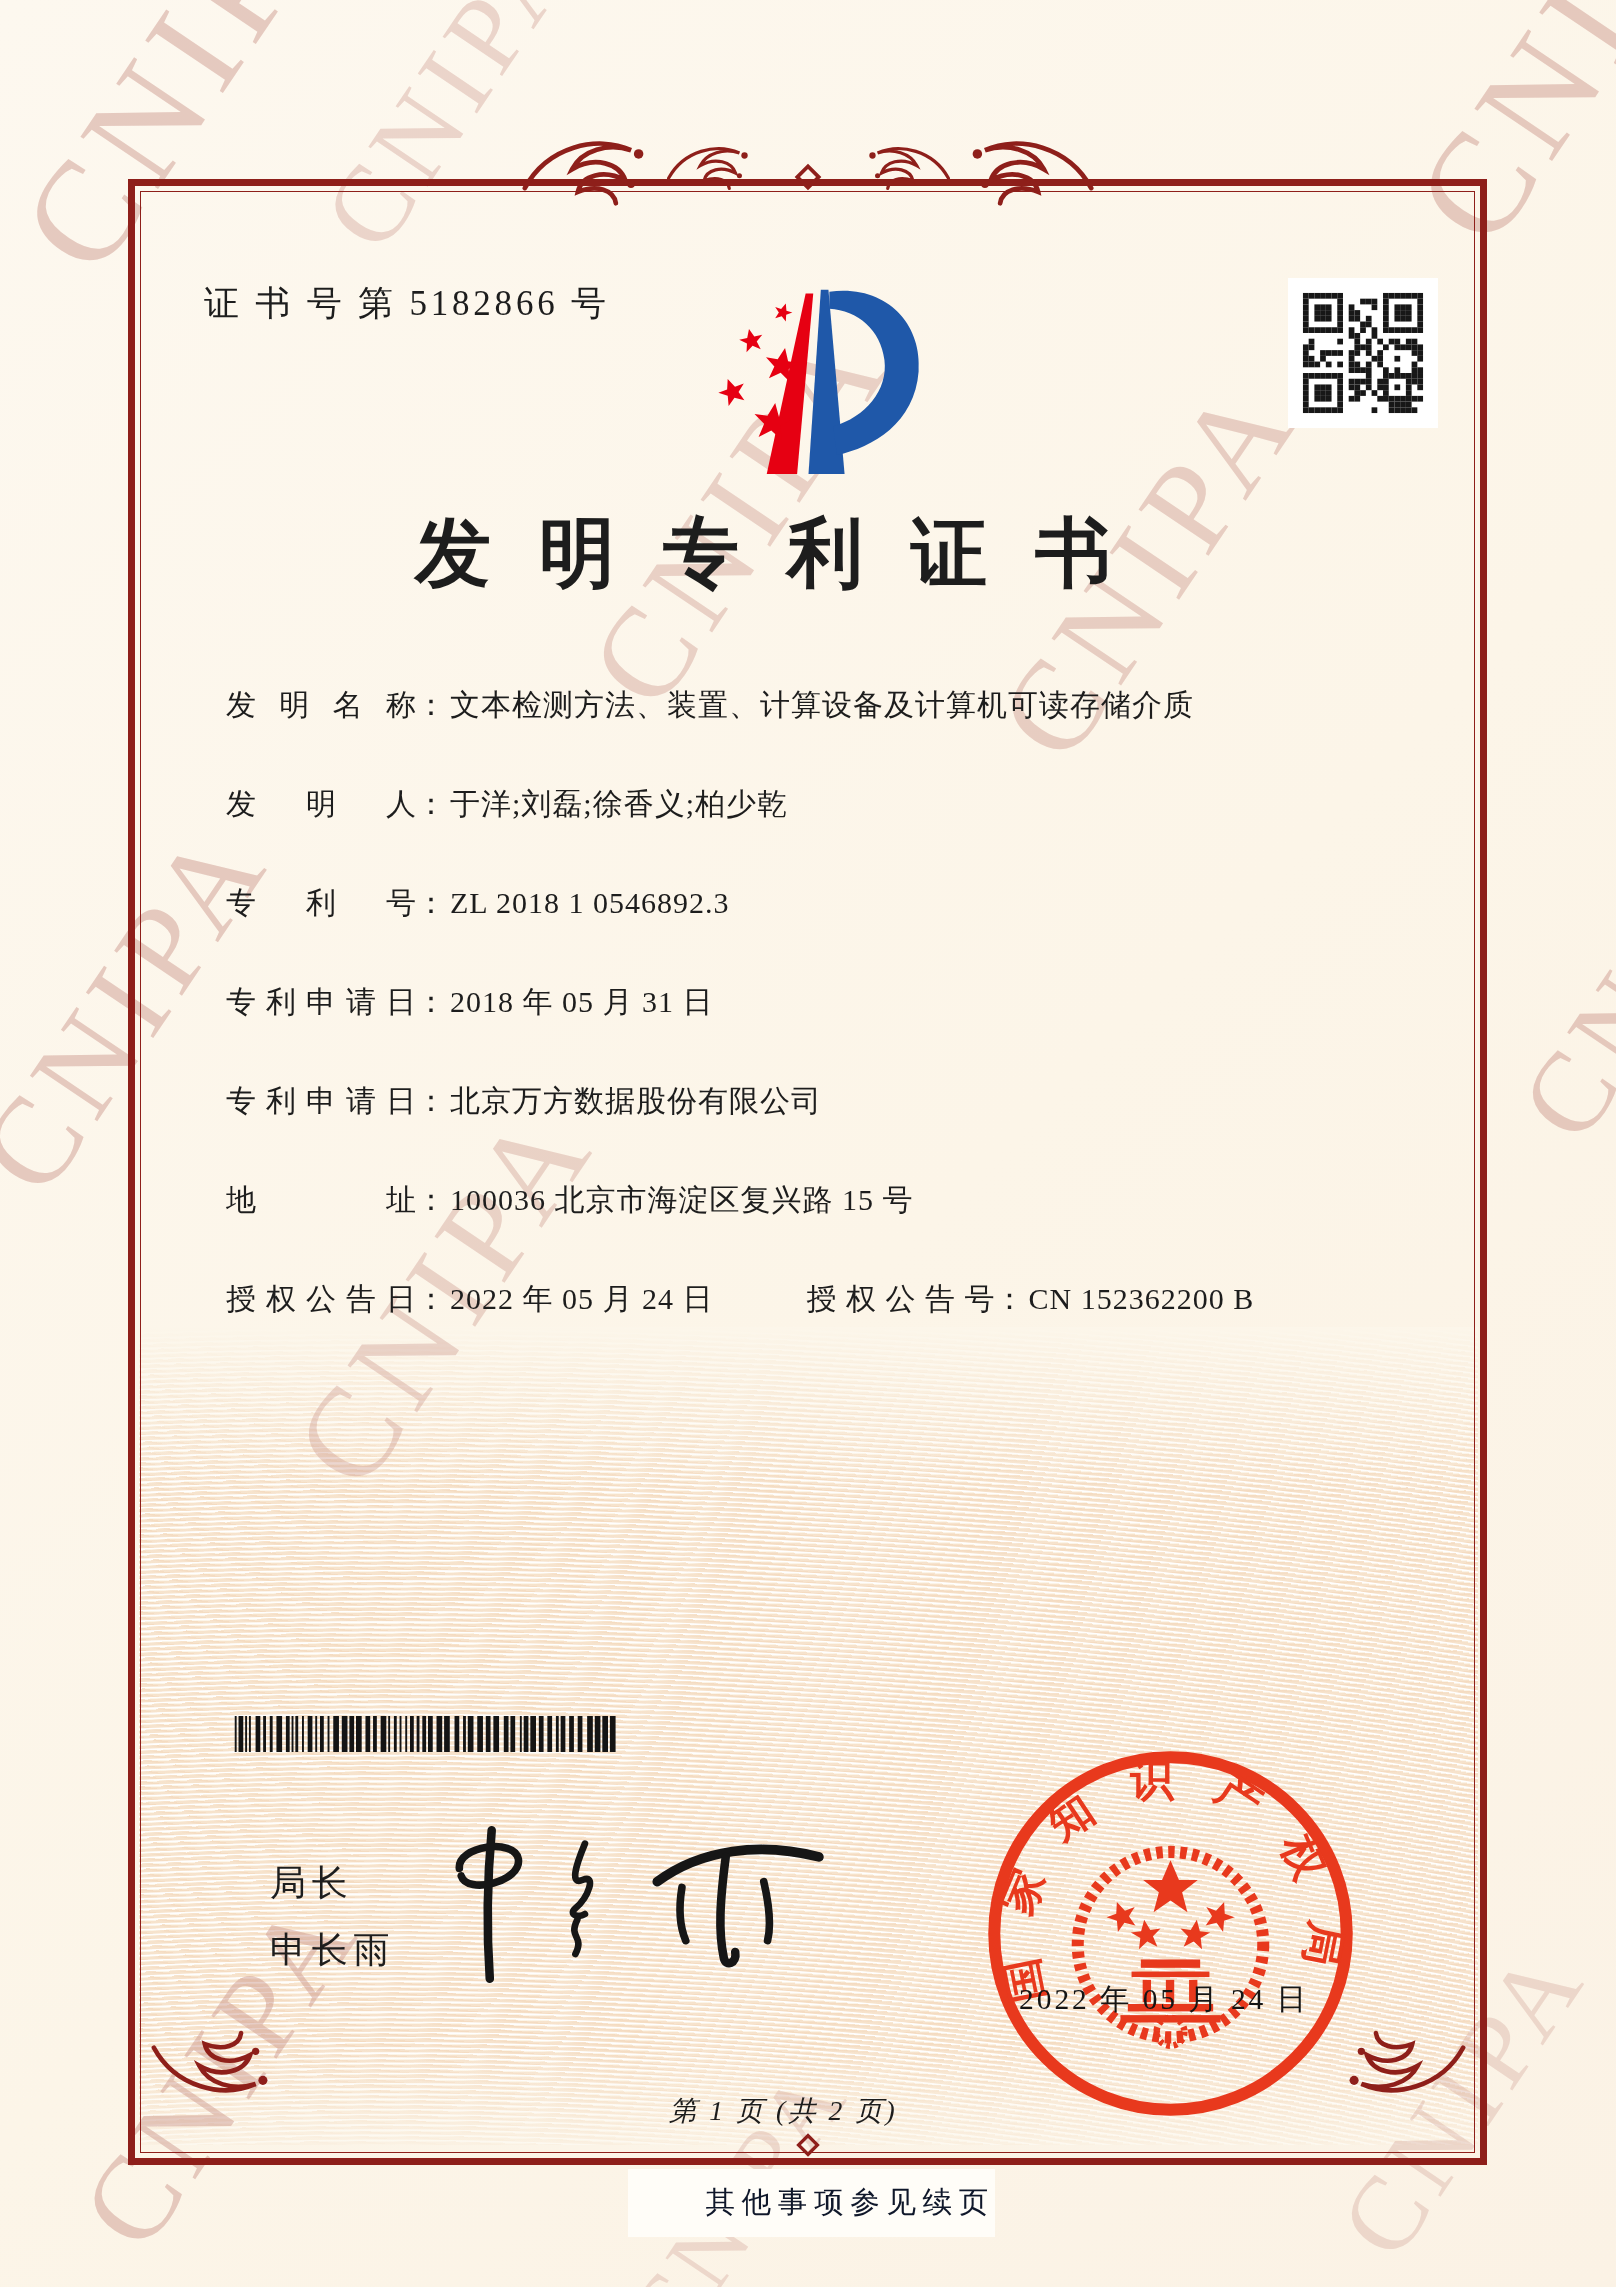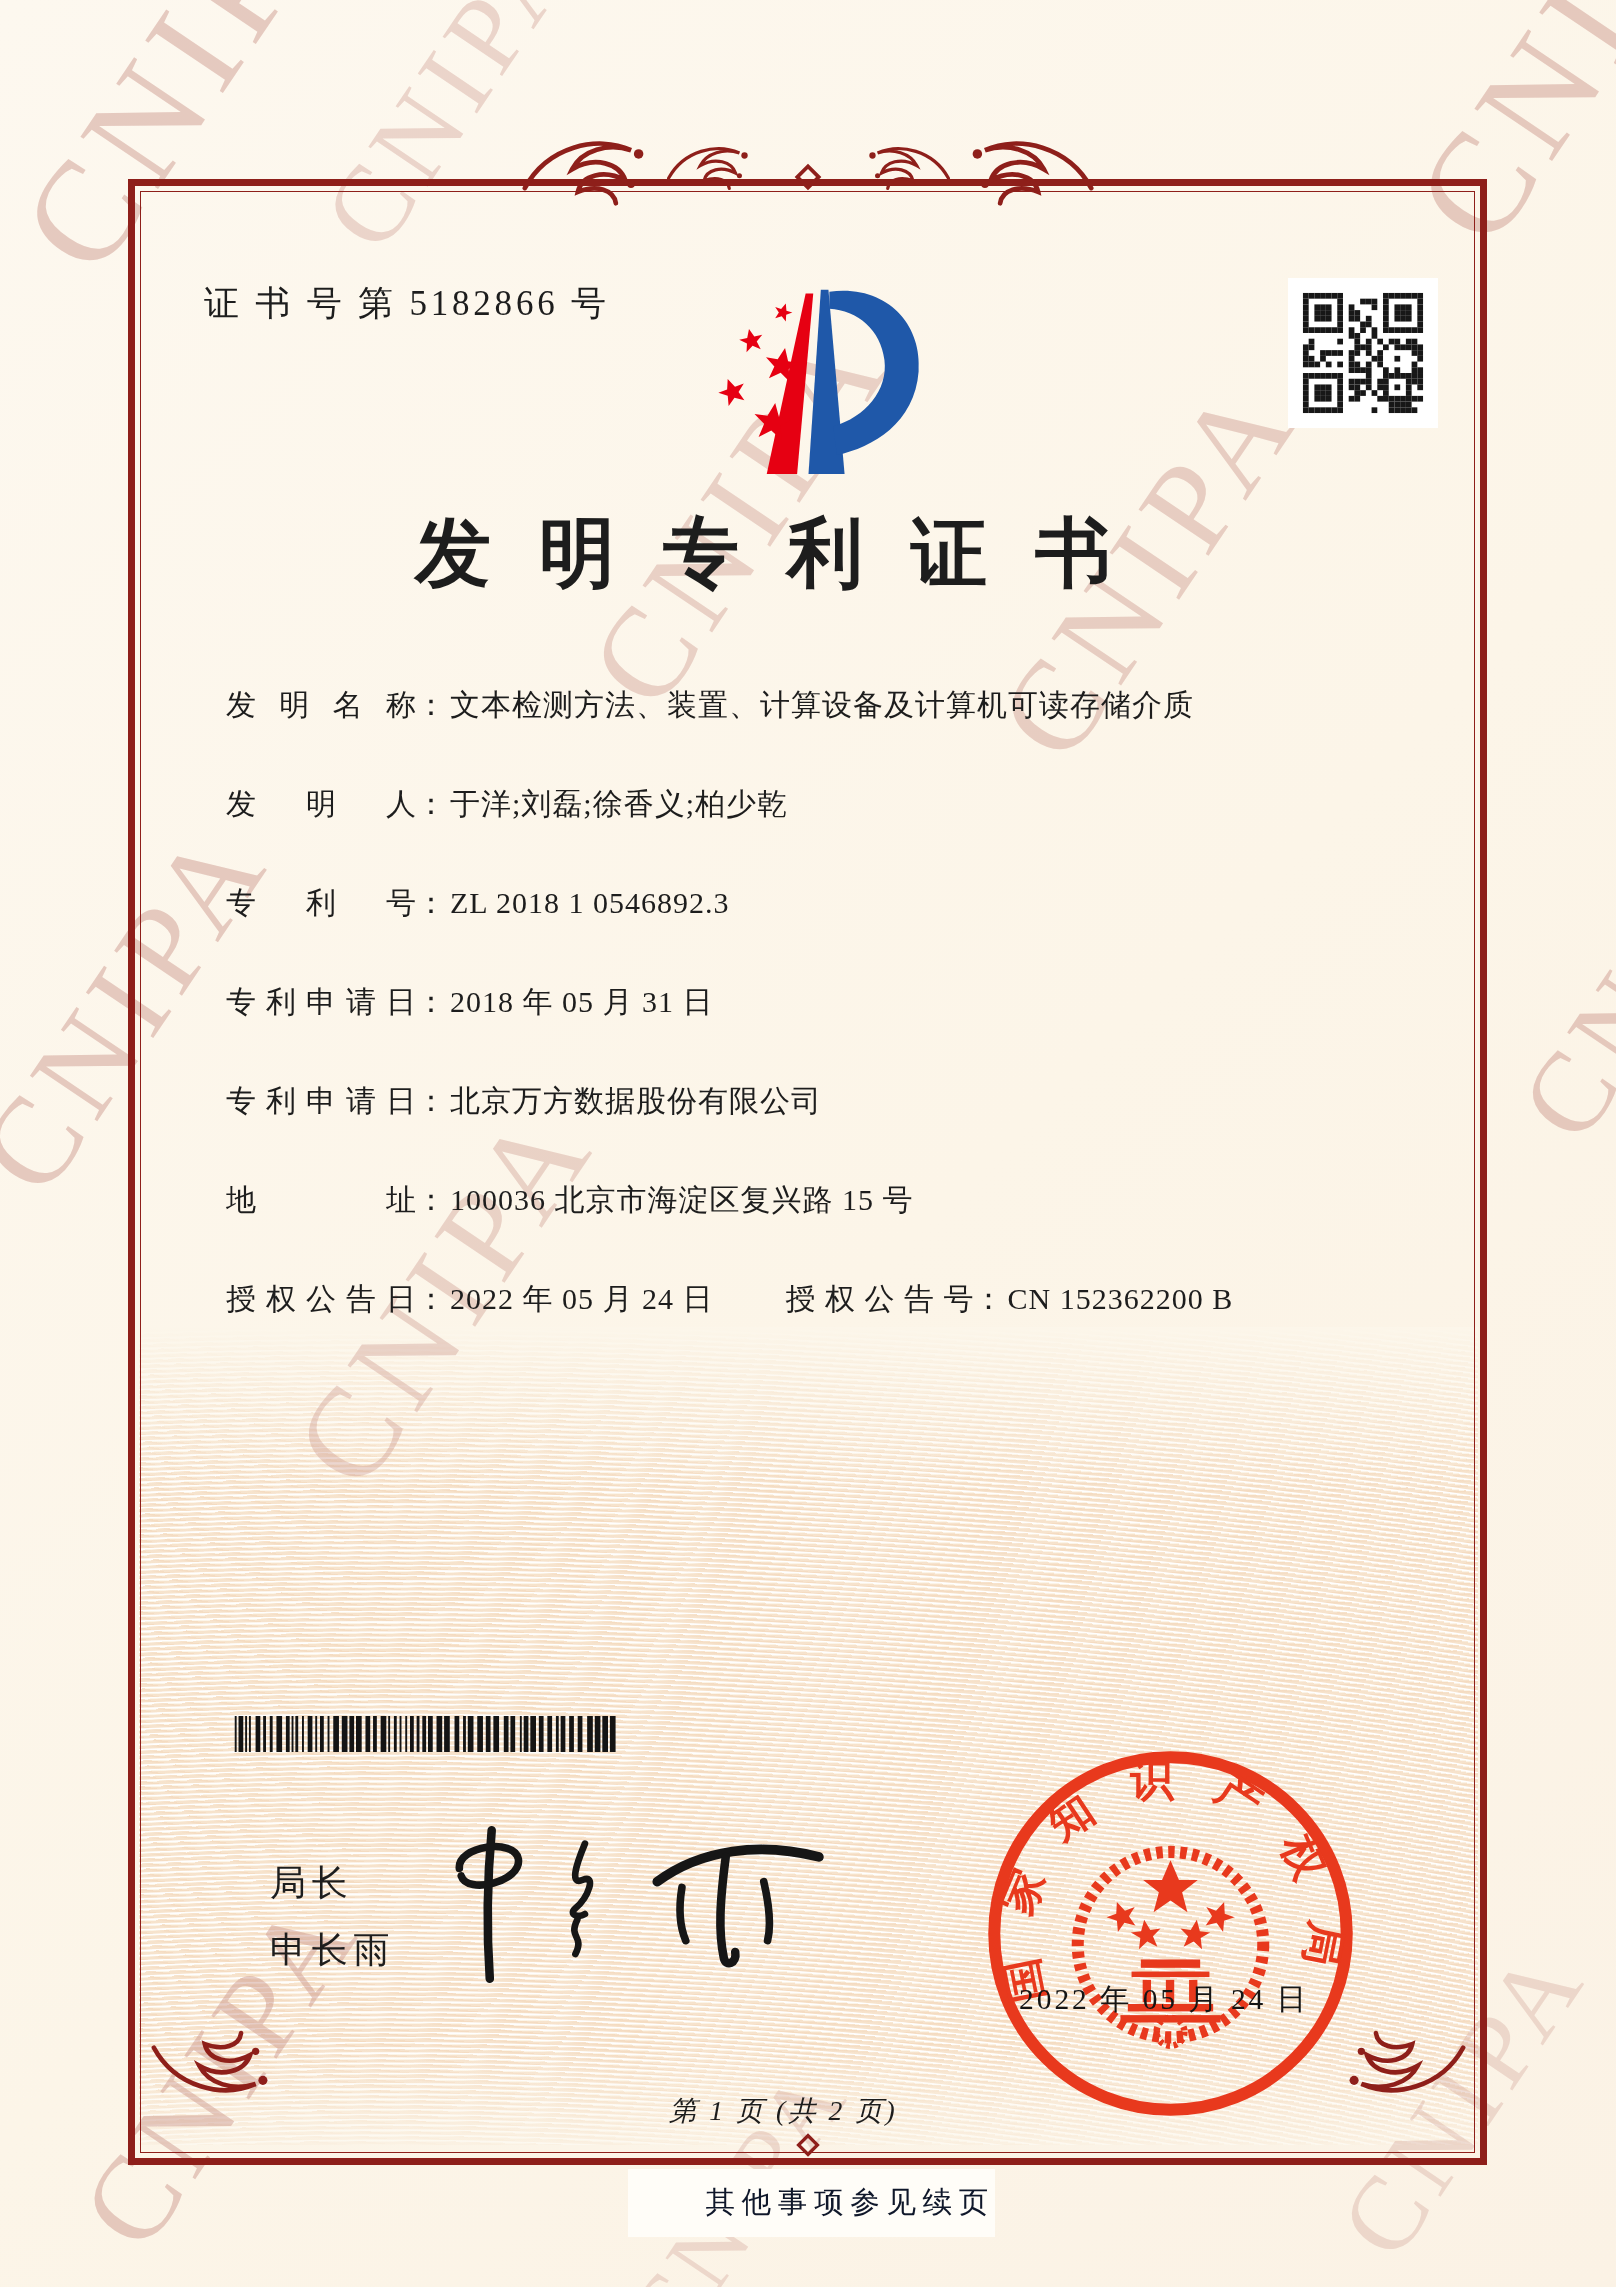--- a/index.html
+++ b/index.html
@@ -51,21 +51,21 @@
     line-height:91px;
     margin-top:23px;
   }
 
   
   #rows{position:absolute;left:226px;top:673px;width:1208px;z-index:5;font-size:30px;}
   .row{height:99px;padding-top:13.3px;box-sizing:border-box;display:flex;align-items:flex-start;line-height:38px;}
   .field-label{display:inline-block;width:190px;text-align:justify;text-align-last:justify;}
   .colon{display:inline-block;width:34px;}
   .field-value{letter-spacing:1px;white-space:nowrap;}
-  .pair2{margin-left:72px;display:flex;}
+  .pair2{margin-left:93px;display:flex;}
   .pair2 .field-label{width:188px;}
 
   
   #body-text{
     position:absolute;left:226px;top:1343px;width:1210px;z-index:5;
     font-size:28.5px;line-height:45px;letter-spacing:1.9px;text-align:justify;
   }
   #body-text p{margin:0;text-indent:61px;}
 
   

